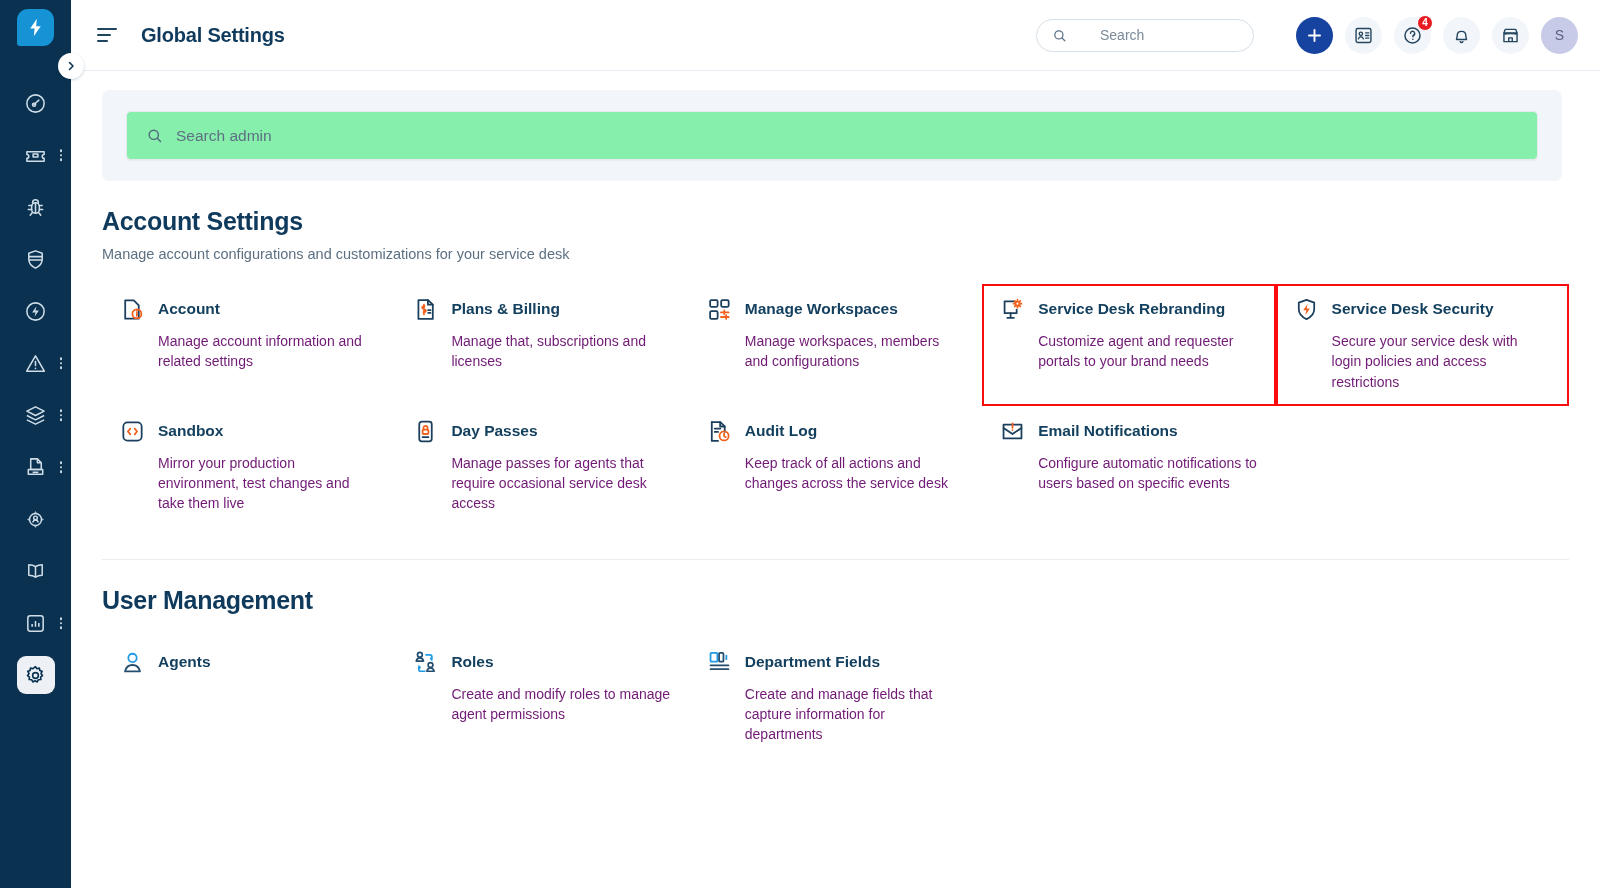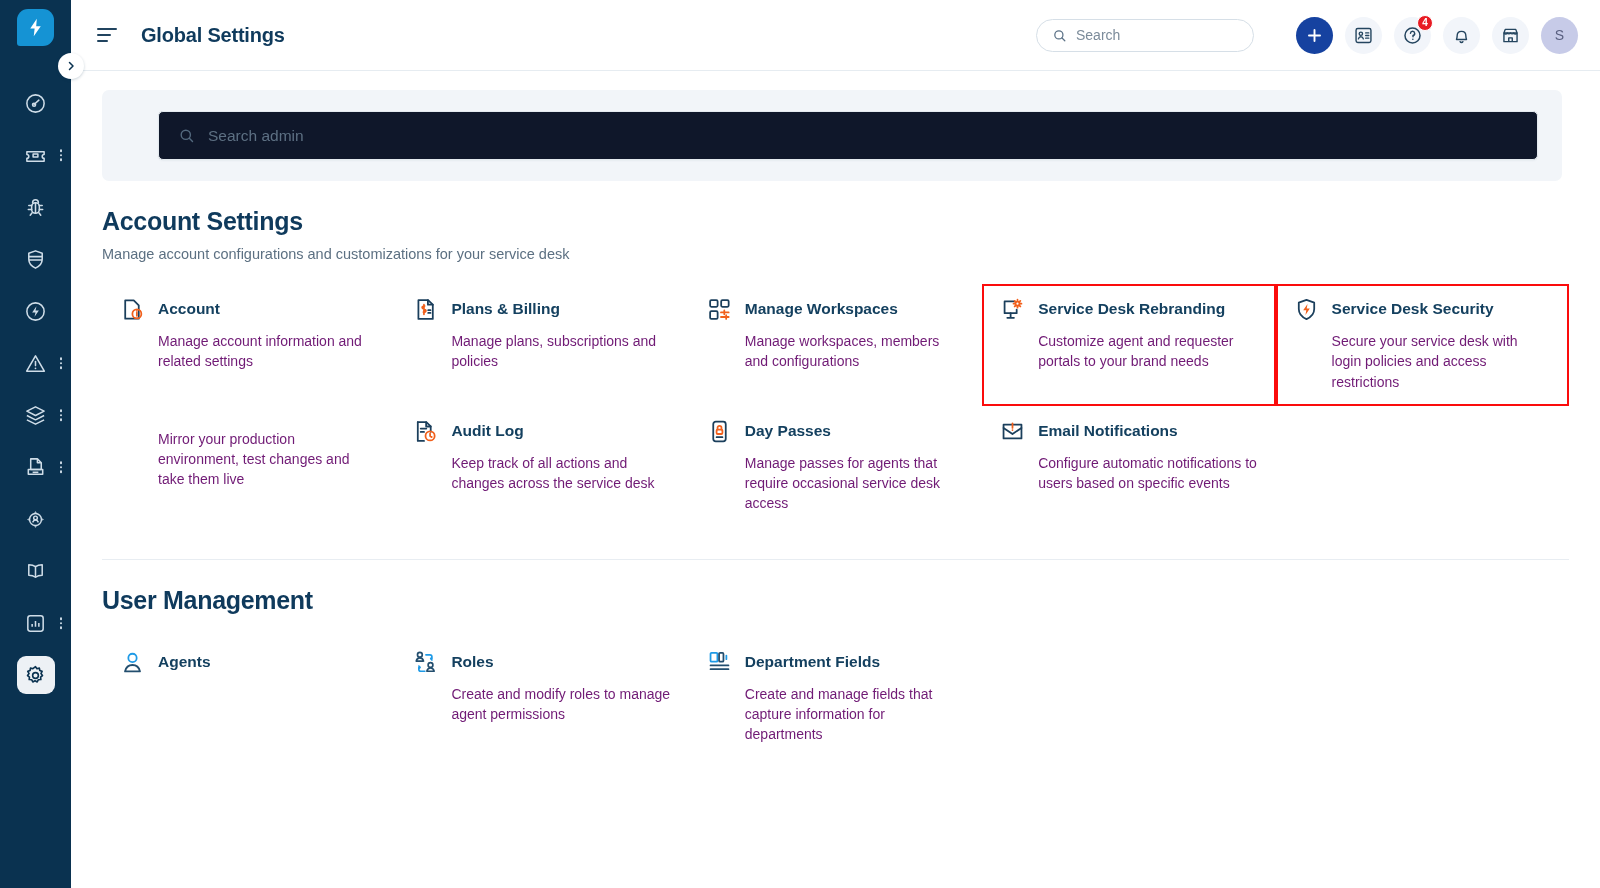--- a/index.html
+++ b/index.html
@@ -61,21 +61,21 @@
   .menu-ico i:nth-child(2) { width: 14px; }
   .menu-ico i:nth-child(3) { width: 11px; }
   .page-title { font-size: 20px; font-weight: 700; color: #0f3a5c; letter-spacing: -.2px; }
   .topbar-spacer { flex: 1; }
 
   .top-search {
     width: 218px; height: 33px; border: 1px solid #d6dfe7; border-radius: 17px;
     display: flex; align-items: center; gap: 9px; padding: 0 15px; background: #fff;
   }
   .top-search svg { width: 15px; height: 15px; color: #5b7186; flex: 0 0 15px; }
-  .top-search .txt { font-size: 14px; color: #7b8b9a; }
+  .top-search .txt { font-size: 14px; color: #7b8b9a; margin-left: 24px; }
 
   .top-actions { display: flex; align-items: center; gap: 12px; margin-left: 20px; }
   .add-btn {
     width: 37px; height: 37px; border-radius: 50%; background: #1642a0;
     display: flex; align-items: center; justify-content: center; color: #fff;
   }
   .add-btn svg { width: 19px; height: 19px; }
   .icon-btn {
     width: 37px; height: 37px; border-radius: 50%; background: #f2f5fa;
     display: flex; align-items: center; justify-content: center;
@@ -95,24 +95,23 @@
   }
 
   
   .content { flex: 1; overflow: hidden; padding: 0; background: #fff; }
 
   .search-panel {
     margin: 19px 38px 0 31px; background: #f2f5f9; border-radius: 7px;
     padding: 21px 24px; 
   }
   .search-admin {
-    height: 49px; background: #0f172a; border: 1px solid #e4eaef; border-radius: 5px;
+    height: 49px; background: #86efac; border: 1px solid #e4eaef; border-radius: 5px;
     display: flex; align-items: center; gap: 13px; padding: 0 19px;
     box-shadow: 0 1px 2px rgba(20,50,80,.05);
-    margin-left: 32px;
   }
   .search-admin svg { width: 17px; height: 17px; color: #53697e; flex: 0 0 17px; }
   .search-admin .txt { font-size: 15.5px; color: #5d7083; }
 
   .section { padding: 0 31px 0 31px; }
   .section-head { margin-top: 26px; }
   .section-title { font-size: 25px; font-weight: 700; color: #0f3a5c; letter-spacing: -.3px; }
   .section-sub { font-size: 14.5px; color: #5c7082; margin-top: 10px; }
 
   .grid {
@@ -435,21 +434,21 @@
               <span class="card-ico">
                 <svg viewBox="0 0 24 24" fill="none" stroke-width="1.7" stroke-linejoin="round" stroke-linecap="round">
                   <path class="s-navy" d="M5.2 3h9.3L19 7.3V21H5.2z"></path>
                   <path class="s-navy" d="M14.3 3v4.4H19"></path>
                   <path class="s-orange" d="M11.1 8.6c-1.6 0-2.3.6-2.3 1.5 0 1.8 3.6 1 3.6 2.8 0 1-.8 1.6-2.4 1.6M10.5 7.4v9.2"></path>
                   <path class="s-navy" d="M14.6 12.6h2.2M14.6 15.3h2.2"></path>
                 </svg>
               </span>
               <span class="card-title">Plans &amp; Billing</span>
             </div>
-            <div class="card-desc">Manage plans, subscriptions and policies</div>
+            <div class="card-desc">Manage that, subscriptions and licenses</div>
           </div>
 
           <div class="card">
             <div class="card-head">
               <span class="card-ico">
                 <svg viewBox="0 0 24 24" fill="none" stroke-width="1.7" stroke-linejoin="round" stroke-linecap="round">
                   <rect class="s-navy" x="3" y="3" width="7.2" height="6.4" rx="1.2"></rect>
                   <rect class="s-navy" x="13.6" y="3" width="7.2" height="6.4" rx="1.2"></rect>
                   <rect class="s-navy" x="3" y="13.6" width="7.2" height="7.4" rx="1.2"></rect>
                   <path class="s-orange" d="M13.4 14.8h7.4M13.4 19.2h7.4M16.6 12.9v3.7M18.4 17.4v3.6"></path>
@@ -482,53 +481,62 @@
                   <path class="s-navy" d="M12 2.8 4.6 5.4v6.2c0 4.4 3.2 7.9 7.4 9.6 4.2-1.7 7.4-5.2 7.4-9.6V5.4z"></path>
                   <path class="f-orange" d="M13 6.6 8.8 12.6h3l-.8 4.6 4.2-6.2h-3z" stroke="none"></path>
                 </svg>
               </span>
               <span class="card-title">Service Desk Security</span>
             </div>
             <div class="card-desc">Secure your service desk with login policies and access restrictions</div>
           </div>
 
           <div class="card">
+            <div class="card-head">
+              <span class="card-ico">
+                <svg viewBox="0 0 24 24" fill="none" stroke-width="1.7" stroke-linejoin="round" stroke-linecap="round">
+                  <rect class="s-navy" x="3.2" y="3.2" width="17.6" height="17.6" rx="4"></rect>
+                  <path class="s-orange" d="M9.9 9.3 7.6 12l2.3 2.7M14.1 9.3l2.3 2.7-2.3 2.7"></path>
+                </svg>
+              </span>
+              <span class="card-title">Sandbox</span>
+            </div>
             <div class="card-desc">Mirror your production environment, test changes and take them live</div>
+          </div>
+
+          <div class="card">
+            <div class="card-head">
+              <span class="card-ico">
+                <svg viewBox="0 0 24 24" fill="none" stroke-width="1.7" stroke-linejoin="round" stroke-linecap="round">
+                  <rect class="s-navy" x="6" y="2.6" width="12" height="18.8" rx="2.4"></rect>
+                  <path class="s-orange" d="M10.1 10.1V8.4a1.9 1.9 0 0 1 3.8 0v1.7"></path>
+                  <rect class="s-orange" x="9.2" y="10.1" width="5.6" height="4.3" rx="1"></rect>
+                  <path class="s-navy" d="M9.2 17.4h5.6"></path>
+                </svg>
+              </span>
+              <span class="card-title">Day Passes</span>
+            </div>
+            <div class="card-desc">Manage passes for agents that require occasional service desk access</div>
           </div>
 
           <div class="card">
             <div class="card-head">
               <span class="card-ico">
                 <svg viewBox="0 0 24 24" fill="none" stroke-width="1.7" stroke-linejoin="round" stroke-linecap="round">
                   <path class="s-navy" d="M4.6 3h8.2L17 7v5.3"></path>
                   <path class="s-navy" d="M4.6 3v18h6"></path>
                   <path class="s-navy" d="M12.6 3v4.2H17"></path>
                   <path class="s-navy" d="M7.4 9.2h5.4M7.4 12.4h3.2"></path>
                   <circle class="s-orange" cx="16.4" cy="16.2" r="4.4"></circle>
                   <path class="s-orange" d="M16.4 14v2.4l1.6 1"></path>
                 </svg>
               </span>
               <span class="card-title">Audit Log</span>
             </div>
             <div class="card-desc">Keep track of all actions and changes across the service desk</div>
-          </div>
-
-          <div class="card">
-            <div class="card-head">
-              <span class="card-ico">
-                <svg viewBox="0 0 24 24" fill="none" stroke-width="1.7" stroke-linejoin="round" stroke-linecap="round">
-                  <rect class="s-navy" x="6" y="2.6" width="12" height="18.8" rx="2.4"></rect>
-                  <path class="s-orange" d="M10.1 10.1V8.4a1.9 1.9 0 0 1 3.8 0v1.7"></path>
-                  <rect class="s-orange" x="9.2" y="10.1" width="5.6" height="4.3" rx="1"></rect>
-                  <path class="s-navy" d="M9.2 17.4h5.6"></path>
-                </svg>
-              </span>
-              <span class="card-title">Day Passes</span>
-            </div>
-            <div class="card-desc">Manage passes for agents that require occasional service desk access</div>
           </div>
 
           <div class="card">
             <div class="card-head">
               <span class="card-ico">
                 <svg viewBox="0 0 24 24" fill="none" stroke-width="1.7" stroke-linejoin="round" stroke-linecap="round">
                   <path class="s-navy" d="M3.4 5.4h17.2v13.2H3.4z"></path>
                   <path class="s-navy" d="M3.4 8.6 12 14.4l8.6-5.8"></path>
                   <path class="s-orange" d="M12 4.2v4.4"></path>
                     <circle class="f-orange" cx="12" cy="10.6" r=".85" stroke="none"></circle>

